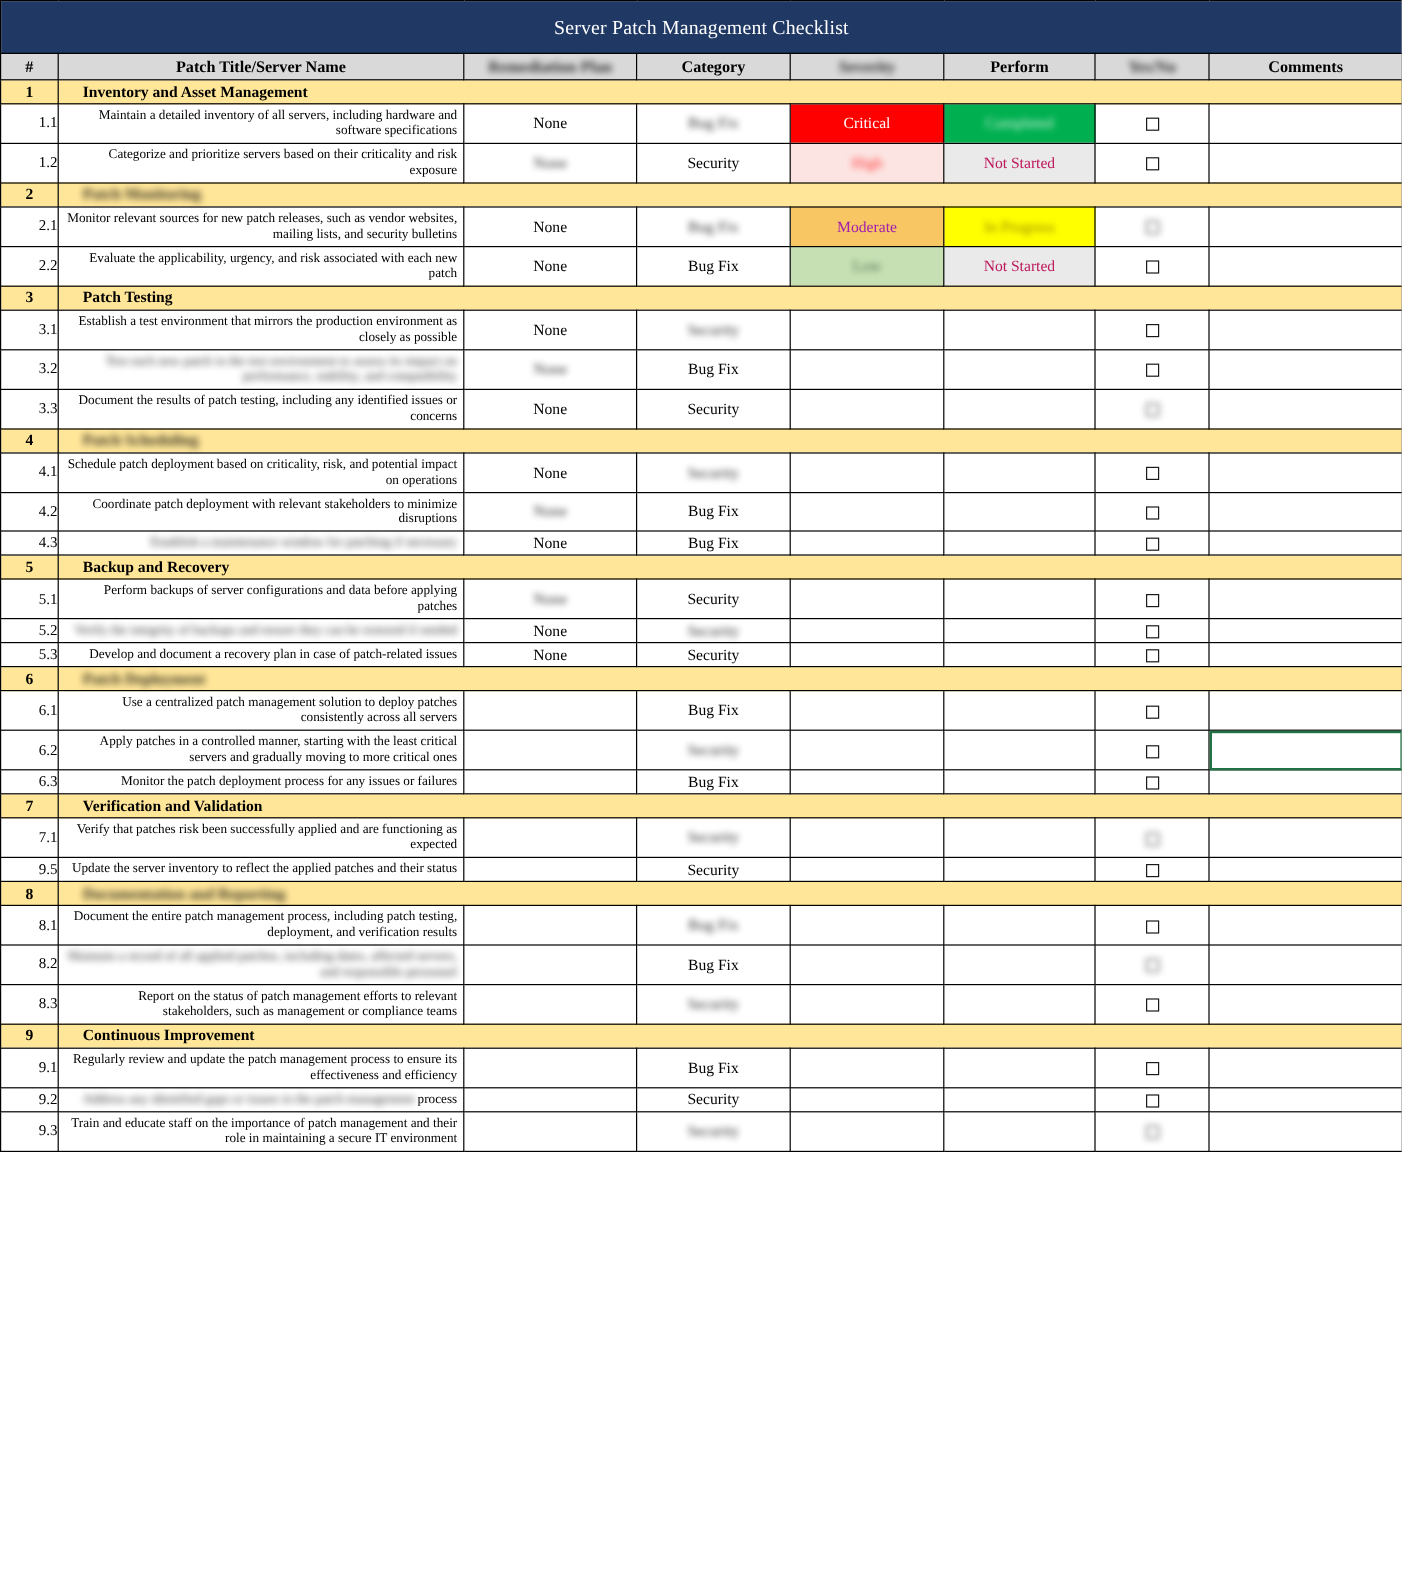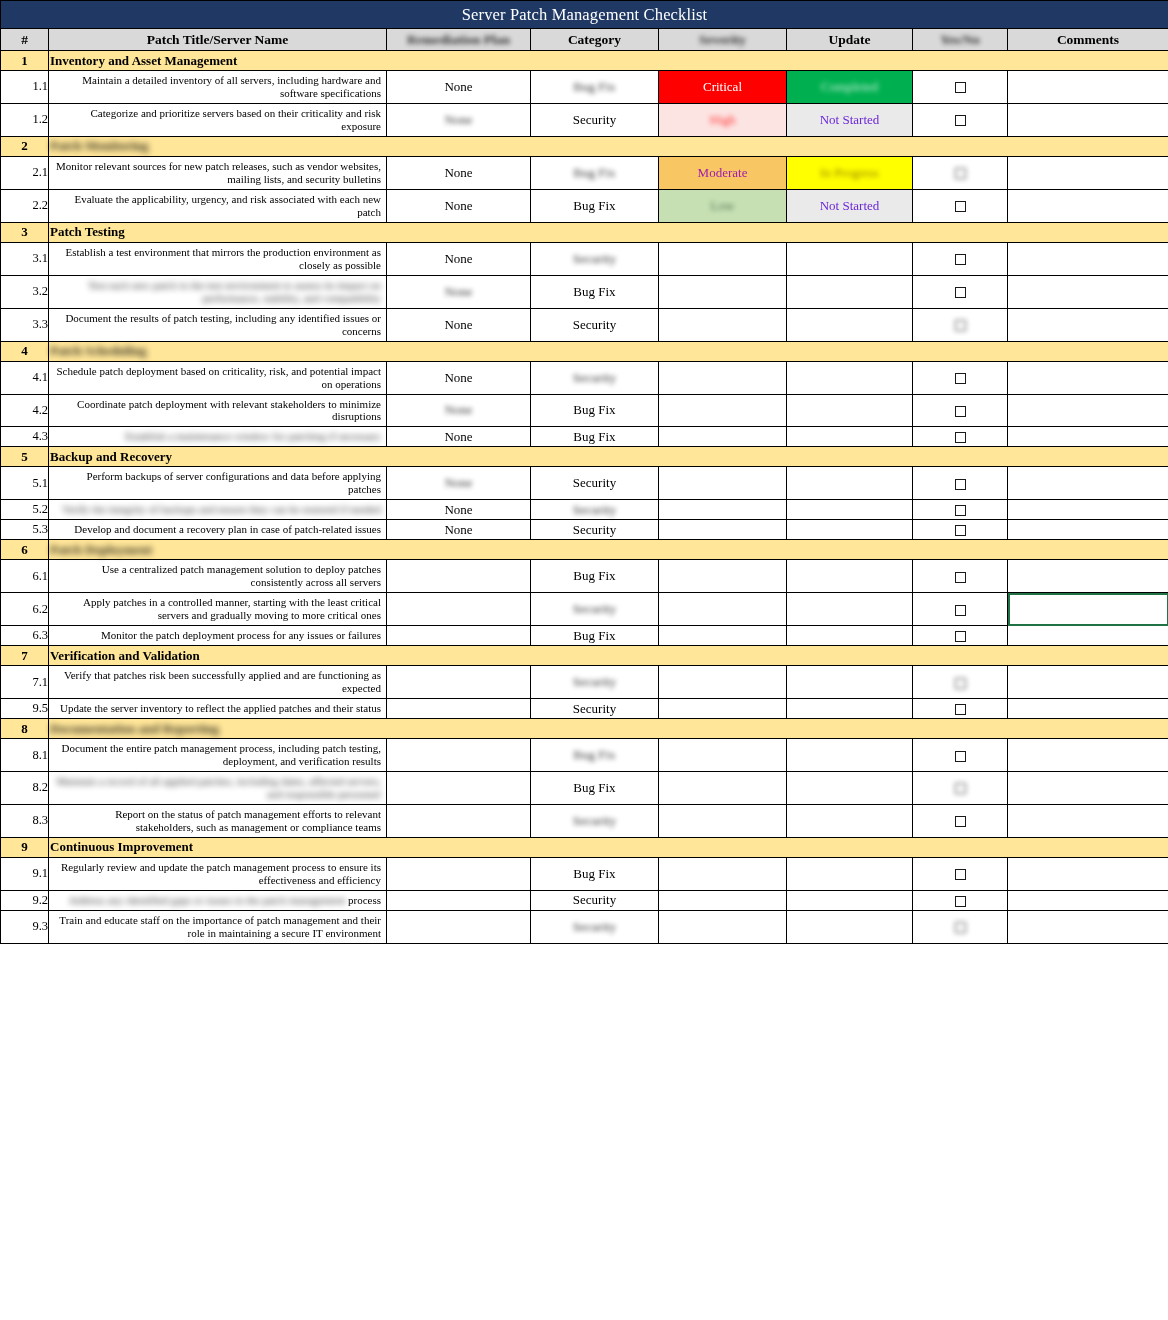--- a/index.html
+++ b/index.html
@@ -25,21 +25,21 @@
     font-weight: normal;
   }
 
   
   .title-bar {
     background: #1F3864;
     color: #ffffff;
     text-align: center;
     font-weight: bold;
     font-size: 16.5px;
-    height: 28px;
+    height: 44px;
     letter-spacing: .15px;
     border: 1px solid #1F3864;
   }
 
   
   .hdr td {
     background: #D9D9D9;
     text-align: center;
     font-weight: bold;
     font-size: 13.5px;
@@ -48,21 +48,21 @@
   }
 
   
   .section td {
     background: #FFE699;
     height: 20px;
     font-weight: bold;
     font-size: 13px;
   }
   .section .c-num { text-align: center; }
-  .section .c-title { padding-left: 1px; }
+  .section .c-title { padding-left: 20px; }
 
   
   .item .c-num {
     text-align: right;
     font-size: 12.5px;
   }
   .item .c-title {
     padding: 3px 5px 3px 6px;
     font-size: 11px;
     line-height: 1.18;
@@ -92,21 +92,21 @@
   }
   .blur-sm { filter: blur(2.6px); opacity: .8; display: inline-block; }
 
   
   .fill-critical { background: #FF0000; color: #ffffff; }
   .fill-high     { background: #FCE4E2; color: #FF0000; }
   .fill-moderate { background: #F8C763; color: #a21caf; }
   .fill-low      { background: #C6E0B4; color: #2F4F2F; }
   .fill-completed{ background: #00B050; color: #ffffff; }
   .fill-progress { background: #FFFF00; color: #7F6000; }
-  .fill-notstart { background: #EAEAEA; color: #6d28d9; }
+  .fill-notstart { background: #EAEAEA; color: #be185d; }
 
   
   .chk {
     display: inline-block;
     width: 11px; height: 11px;
     border: 1.4px solid #1a1a1a;
     background: #ffffff;
     vertical-align: middle;
   }
 
@@ -133,21 +133,21 @@
   <tbody id="sheet-body">
     <tr>
       <td class="title-bar" colspan="8">Server Patch Management Checklist</td>
     </tr>
     <tr class="hdr" id="header-row">
         <td><span>#</span></td>
         <td><span>Patch Title/Server Name</span></td>
         <td><span class="blur-sm">Remediation Plan</span></td>
         <td><span>Category</span></td>
         <td><span class="blur-sm">Severity</span></td>
-        <td><span>Update</span></td>
+        <td><span>Perform</span></td>
         <td><span class="blur-sm">Yes/No</span></td>
         <td><span>Comments</span></td>
       </tr>
   <tr class="section">
         <td class="c-num"><span>1</span></td>
         <td class="c-title" colspan="7"><span>Inventory and Asset Management</span></td>
       </tr>
       <tr class="item">
         <td class="c-num"><span>1.1</span></td>
         <td class="c-title"><span>Maintain a detailed inventory of all servers, including hardware and software specifications</span></td>

